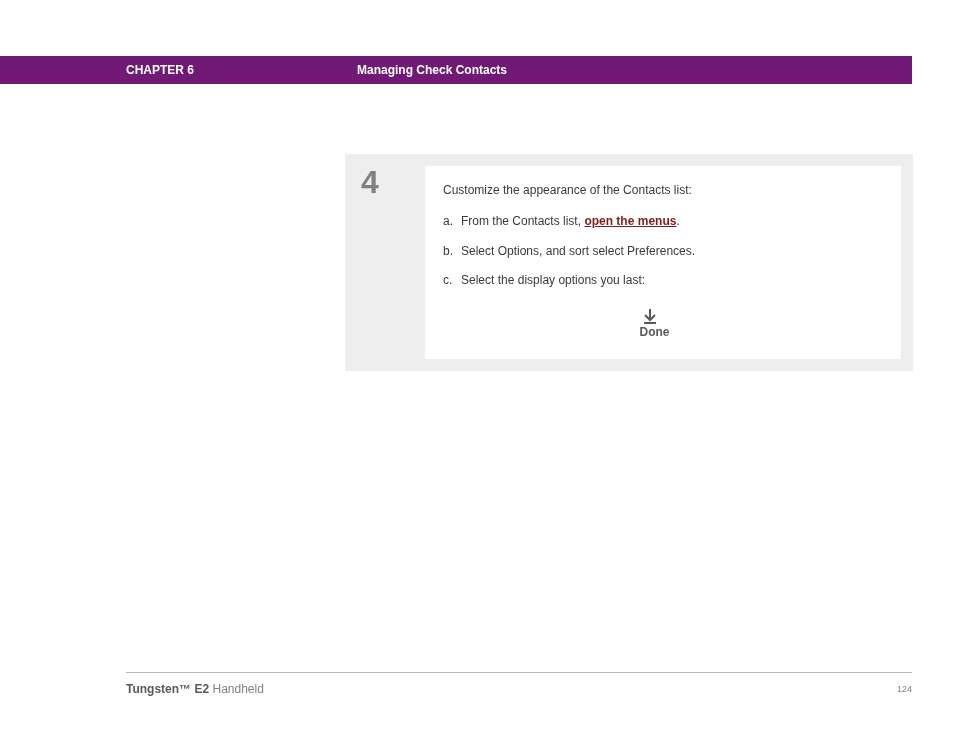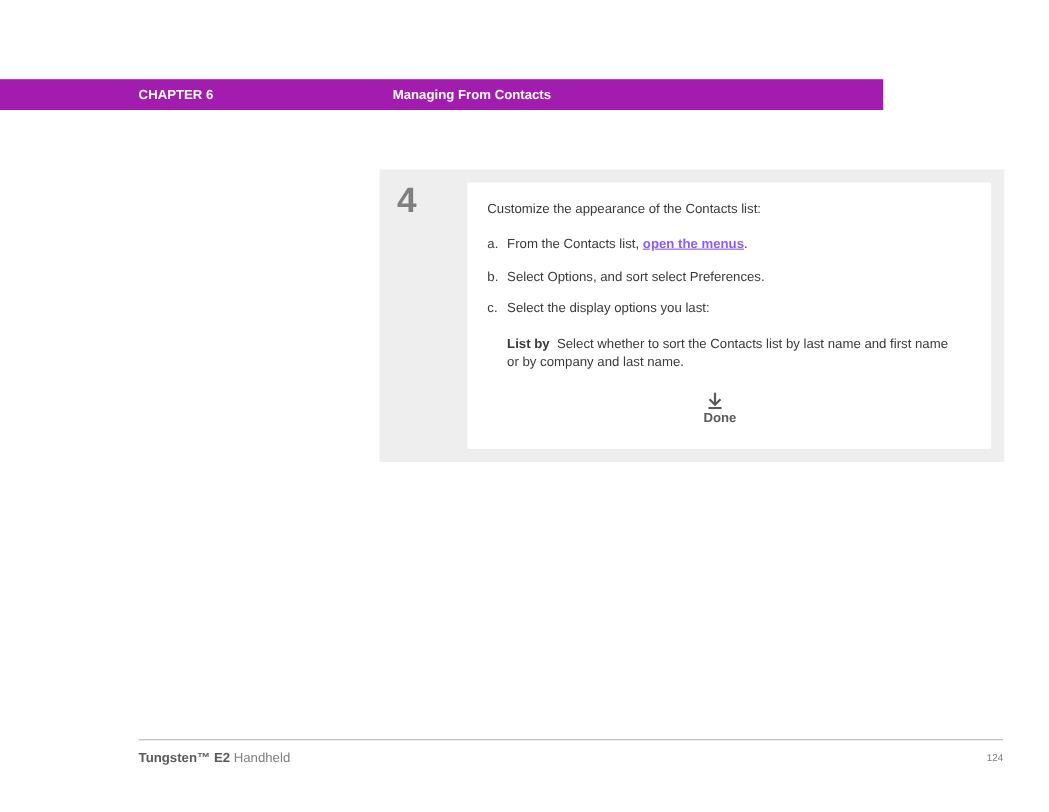--- a/index.html
+++ b/index.html
@@ -6,25 +6,25 @@
   body {
     width: 954px;
     height: 738px;
     background: #ffffff;
     font-family: Arial, Helvetica, sans-serif;
     color: #3a3a3a;
     position: relative;
   }
   .header-bar {
     position: absolute;
-    top: 72px;
+    top: 56px;
     left: 0;
-    width: 803px;
+    width: 912px;
     height: 28px;
-    background: #a21caf;
+    background: #701a75;
     display: flex;
     align-items: center;
     color: #ffffff;
     font-size: 12px;
     font-weight: bold;
   }
   .chapter-label {
     position: absolute;
     left: 126px;
   }
@@ -73,21 +73,21 @@
     margin-bottom: 12px;
   }
   .sub-marker {
     width: 18px;
     flex-shrink: 0;
   }
   .sub-text { flex: 1; }
   .link-underline {
     font-weight: bold;
     text-decoration: underline;
-    color: #8b5cf6;
+    color: #7f1d1d;
   }
   .option-block {
     margin-left: 18px;
     margin-top: 14px;
     margin-bottom: 14px;
   }
   .option-block p { margin-bottom: 14px; }
   .opt-label { font-weight: bold; }
   .done-row {
     display: flex;
@@ -121,21 +121,21 @@
     top: 684px;
     font-size: 9px;
     color: #808080;
   }
 </style>
 </head>
 <body>
 
 <div class="header-bar">
   <span class="chapter-label">CHAPTER 6</span>
-  <span class="chapter-title">Managing From Contacts</span>
+  <span class="chapter-title">Managing Check Contacts</span>
 </div>
 
 <div class="step-box">
   <div class="step-inner">
     <div class="step-number-col">
       <div class="step-number">4</div>
     </div>
     <div class="step-content">
       <p class="intro-line">Customize the appearance of the Contacts list:</p>
       <ol class="sublist">
@@ -148,23 +148,20 @@
         <li>
           <span class="sub-marker">b.</span>
           <span class="sub-text">Select Options, and sort select Preferences.</span>
         </li>
         <li>
           <span class="sub-marker">c.</span>
           <span class="sub-text">Select the display options you last:</span>
         </li>
       </ol>
       <div class="option-block">
-        <p>
-          <span class="opt-label">List by</span>&nbsp;&nbsp;<span>Select whether to sort the Contacts list by last name and first name or by company and last name.</span>
-        </p>
       </div>
       <div class="done-row">
         <svg width="16" height="16" viewBox="0 0 16 16">
           <line x1="8" y1="1" x2="8" y2="11" stroke="#5a5a5a" stroke-width="2"></line>
           <polyline points="3,7 8,12 13,7" fill="none" stroke="#5a5a5a" stroke-width="2"></polyline>
           <line x1="2" y1="15" x2="14" y2="15" stroke="#5a5a5a" stroke-width="2"></line>
         </svg>
         <span>Done</span>
       </div>
     </div>

